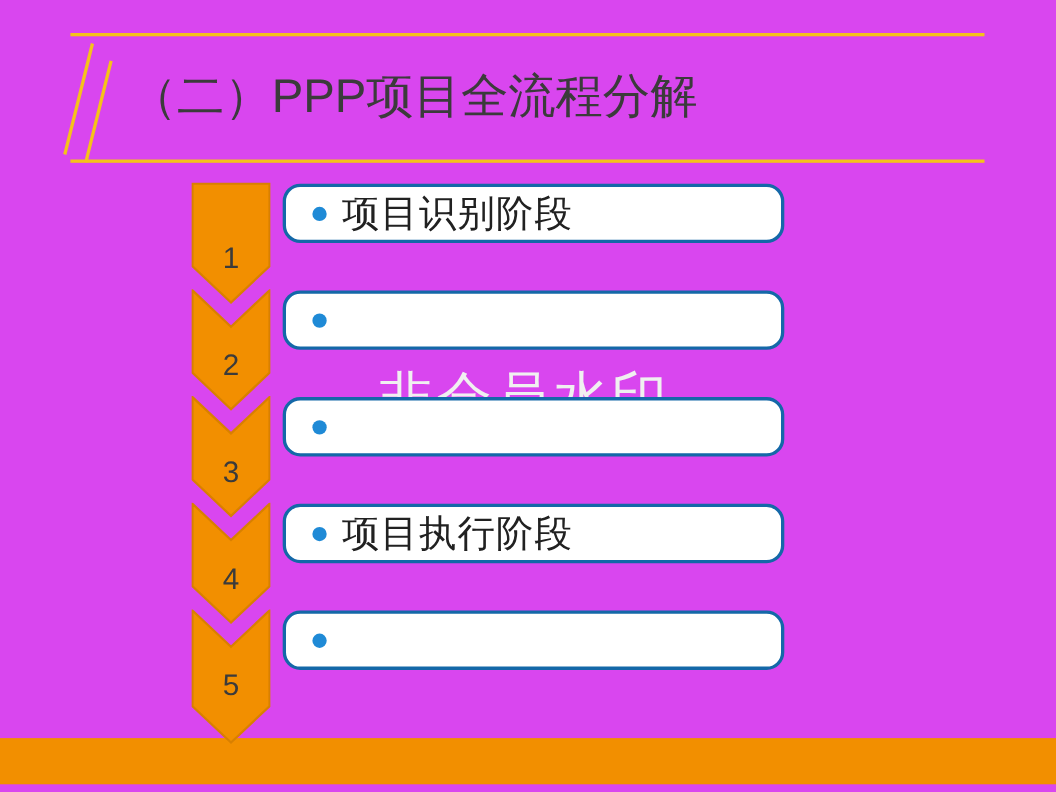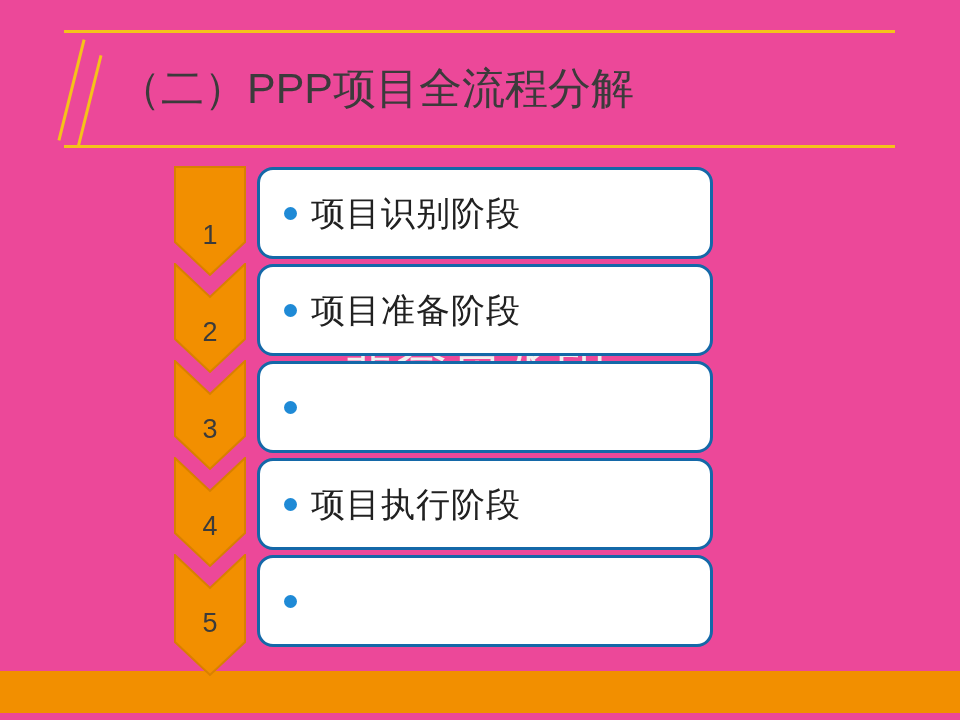--- a/index.html
+++ b/index.html
@@ -4,21 +4,21 @@
 <style>
   html, body {
     margin: 0;
     padding: 0;
     background: #ffffff;
   }
   #slide {
     position: relative;
     width: 960px;
     height: 720px;
-    background: #ec4899;
+    background: #d946ef;
     overflow: hidden;
     font-family: "Liberation Sans", "DejaVu Sans", sans-serif;
   }
 
   
   .rule {
     position: absolute;
     left: 64px;
     width: 831px;
     height: 3px;
@@ -111,21 +111,21 @@
     position: absolute;
     left: 257px;
     top: 167px;
     width: 462px;
     z-index: 3;
   }
   .phase-box {
     position: absolute;
     left: 0;
     width: 456px;
-    height: 92px;
+    height: 54px;
     box-sizing: border-box;
     border: 3px solid #1468a8;
     border-radius: 16px;
     background: #ffffff;
     display: flex;
     align-items: center;
   }
   .phase-bullet {
     width: 13px;
     height: 13px;
@@ -209,21 +209,20 @@
 
   <div id="phase-list">
 
     <div class="phase-box" style="top:0px;">
       <span class="phase-bullet"></span>
       <span class="phase-label">项目识别阶段</span>
     </div>
 
     <div class="phase-box" style="top:97px;">
       <span class="phase-bullet"></span>
-      <span class="phase-label">项目准备阶段</span>
     </div>
 
     <div class="phase-box" style="top:194px;">
       <span class="phase-bullet"></span>
     </div>
 
     <div class="phase-box" style="top:291px;text-align:right;">
       <span class="phase-bullet"></span>
       <span class="phase-label">项目执行阶段</span>
     </div>

